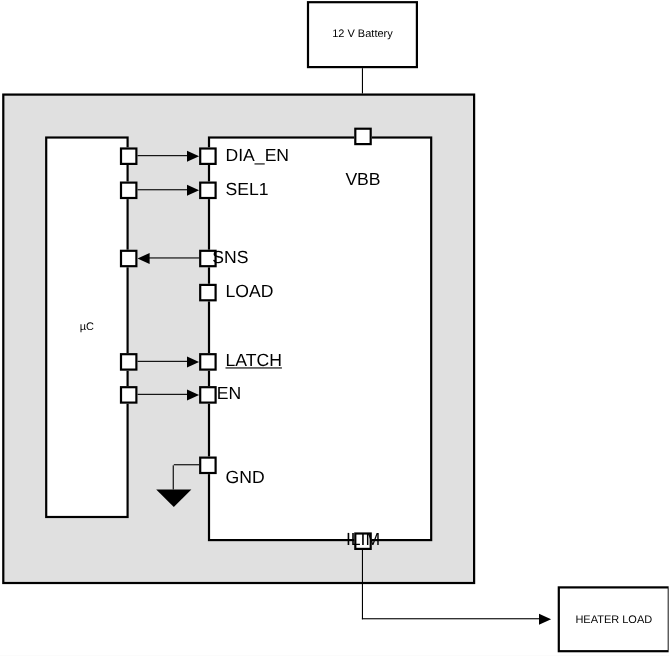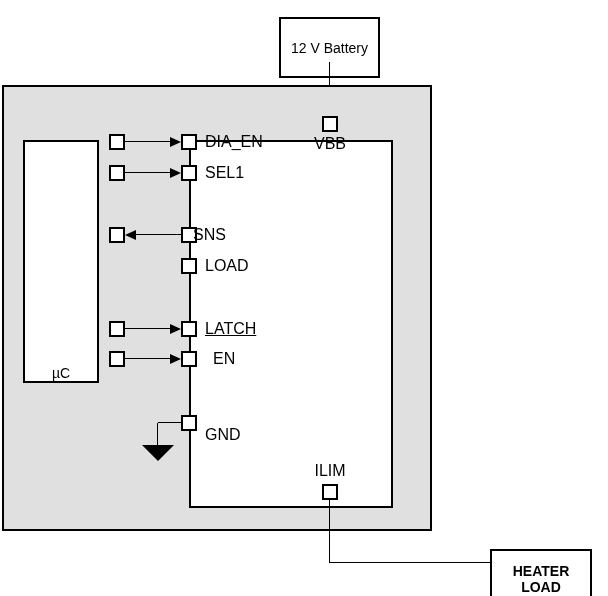--- a/index.html
+++ b/index.html
@@ -10,35 +10,35 @@
     font-family:"Liberation Sans", sans-serif;
     color:#000;
     overflow:hidden;
   }
   *{box-sizing:border-box;}
   .box{
     position:absolute;
     background:var(--box-fill,#ffffff);
     border:2px solid var(--line,#000);
     display:flex;align-items:center;justify-content:center;
-    font-size:14px;text-align:center;margin-top:16px;
+    font-size:10px;text-align:center;
   }
   .module{
     position:absolute;
     background:var(--module-fill,#e0e0e0);
     border:2px solid var(--line,#000);
   }
   .pin{
     position:absolute;width:16px;height:16px;
     background:#ffffff;border:2px solid var(--line,#000);
   }
   .hwire{position:absolute;height:0;border-top:1.5px solid var(--line,#000);}
   .vwire{position:absolute;width:0;border-left:1.5px solid var(--line,#000);}
   .pinlabel{position:absolute;font-size:16px;line-height:14px;white-space:nowrap;}
-  .centered{width:60px;text-align:center;}
+  .centered{width:60px;text-align:center;margin-top:20px;}
   .arrow-right{position:absolute;width:0;height:0;
     border-top:5px solid transparent;border-bottom:5px solid transparent;
     border-left:11px solid var(--line,#000);}
   .arrow-left{position:absolute;width:0;height:0;
     border-top:5px solid transparent;border-bottom:5px solid transparent;
     border-right:11px solid var(--line,#000);}
   .arrow-down{position:absolute;width:0;height:0;
     border-left:5px solid transparent;border-right:5px solid transparent;
     border-top:11px solid var(--line,#000);}
   .gnd-triangle{position:absolute;width:0;height:0;
@@ -52,21 +52,21 @@
 
   <div class="box" style="left:279px;top:1px;width:101px;height:61px;">
     <span>12 V Battery</span>
   </div>
 
   <div class="vwire" style="left:329px;top:62px;height:44px;"></div>
   <div class="arrow-down" style="left:324px;top:105px;"></div>
 
   <div class="module" style="left:2px;top:85px;width:430px;height:446px;"></div>
 
-  <div class="box" style="left:23px;top:124px;width:76px;height:243px;align-items:flex-end;">
+  <div class="box" style="left:41px;top:124px;width:76px;height:347px;">
     <span>µC</span>
   </div>
 
   <div class="box" style="left:189px;top:124px;width:204px;height:368px;"></div>
 
   <div class="pin" style="left:109px;top:134px;"></div>
   <div class="pin" style="left:109px;top:165px;"></div>
   <div class="pin" style="left:109px;top:227px;"></div>
   <div class="pin" style="left:109px;top:321px;"></div>
   <div class="pin" style="left:109px;top:351px;"></div>
@@ -80,21 +80,21 @@
   <div class="pin" style="left:181px;top:415px;"></div>
 
   <div class="pin" style="left:322px;top:116px;"></div>
   <div class="pin" style="left:322px;top:484px;"></div>
 
   <div class="pinlabel" style="left:205px;top:135px;">DIA_EN</div>
   <div class="pinlabel" style="left:205px;top:166px;">SEL1</div>
   <div class="pinlabel" style="left:193px;top:228px;">SNS</div>
   <div class="pinlabel" style="left:205px;top:259px;">LOAD</div>
   <div class="pinlabel" style="left:205px;top:322px;text-decoration:underline;">LATCH</div>
-  <div class="pinlabel" style="left:213px;top:352px;">EN</div>
+  <div class="pinlabel" style="left:197px;top:352px;">EN</div>
   <div class="pinlabel" style="left:205px;top:428px;">GND</div>
   <div class="pinlabel centered" style="left:300px;top:137px;">VBB</div>
   <div class="pinlabel centered" style="left:300px;top:464px;">ILIM</div>
 
   <div class="hwire" style="left:125px;top:141px;width:46px;"></div>
   <div class="arrow-right" style="left:170px;top:137px;"></div>
 
   <div class="hwire" style="left:125px;top:172px;width:46px;"></div>
   <div class="arrow-right" style="left:170px;top:168px;"></div>
 
@@ -108,17 +108,17 @@
   <div class="arrow-right" style="left:170px;top:354px;"></div>
 
   <div class="hwire" style="left:158px;top:422px;width:23px;"></div>
   <div class="vwire" style="left:157px;top:423px;height:22px;"></div>
   <div class="gnd-triangle" style="left:142px;top:445px;"></div>
 
   <div class="vwire" style="left:329px;top:500px;height:63px;"></div>
   <div class="hwire" style="left:329px;top:562px;width:161px;"></div>
   <div class="arrow-right" style="left:490px;top:558px;"></div>
 
-  <div class="box" style="left:490px;top:533px;width:102px;height:60px;font-weight:bold;">
+  <div class="box" style="left:507px;top:533px;width:102px;height:60px;">
     <span>HEATER LOAD</span>
   </div>
 
 </div>
 
 </body></html>

